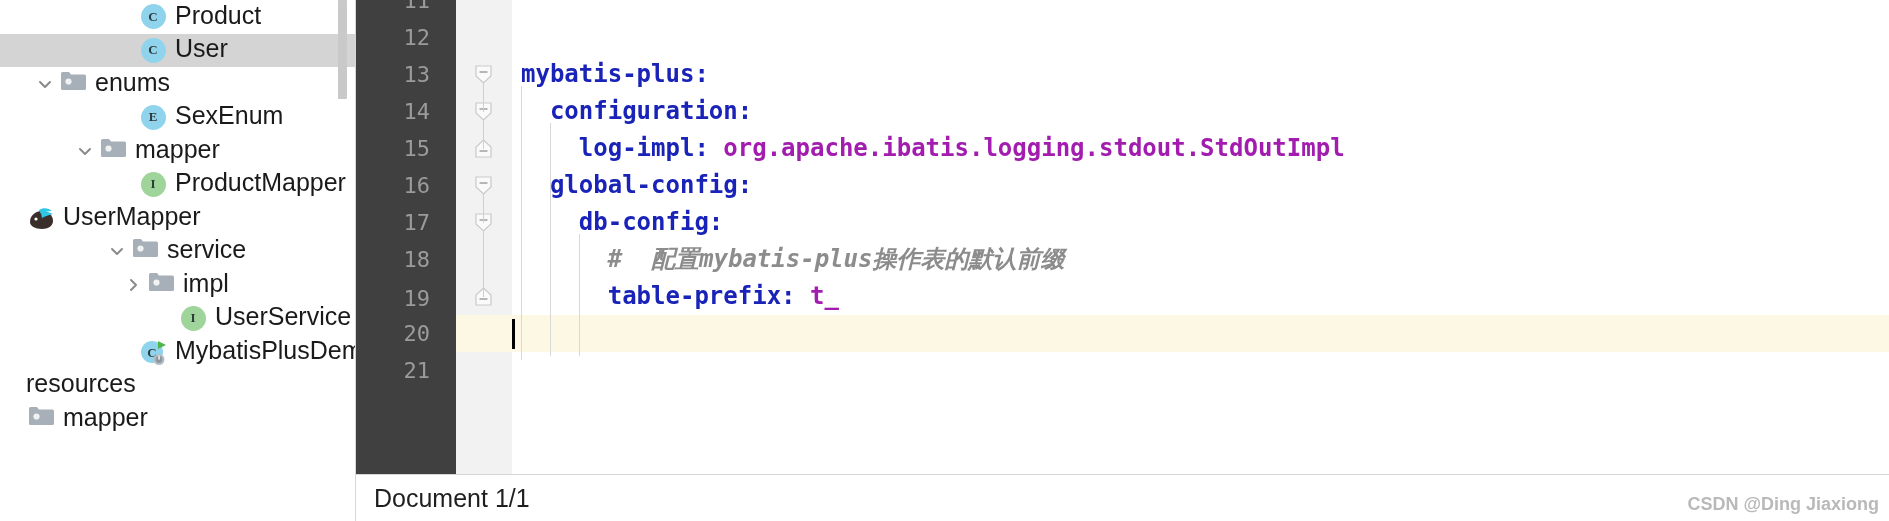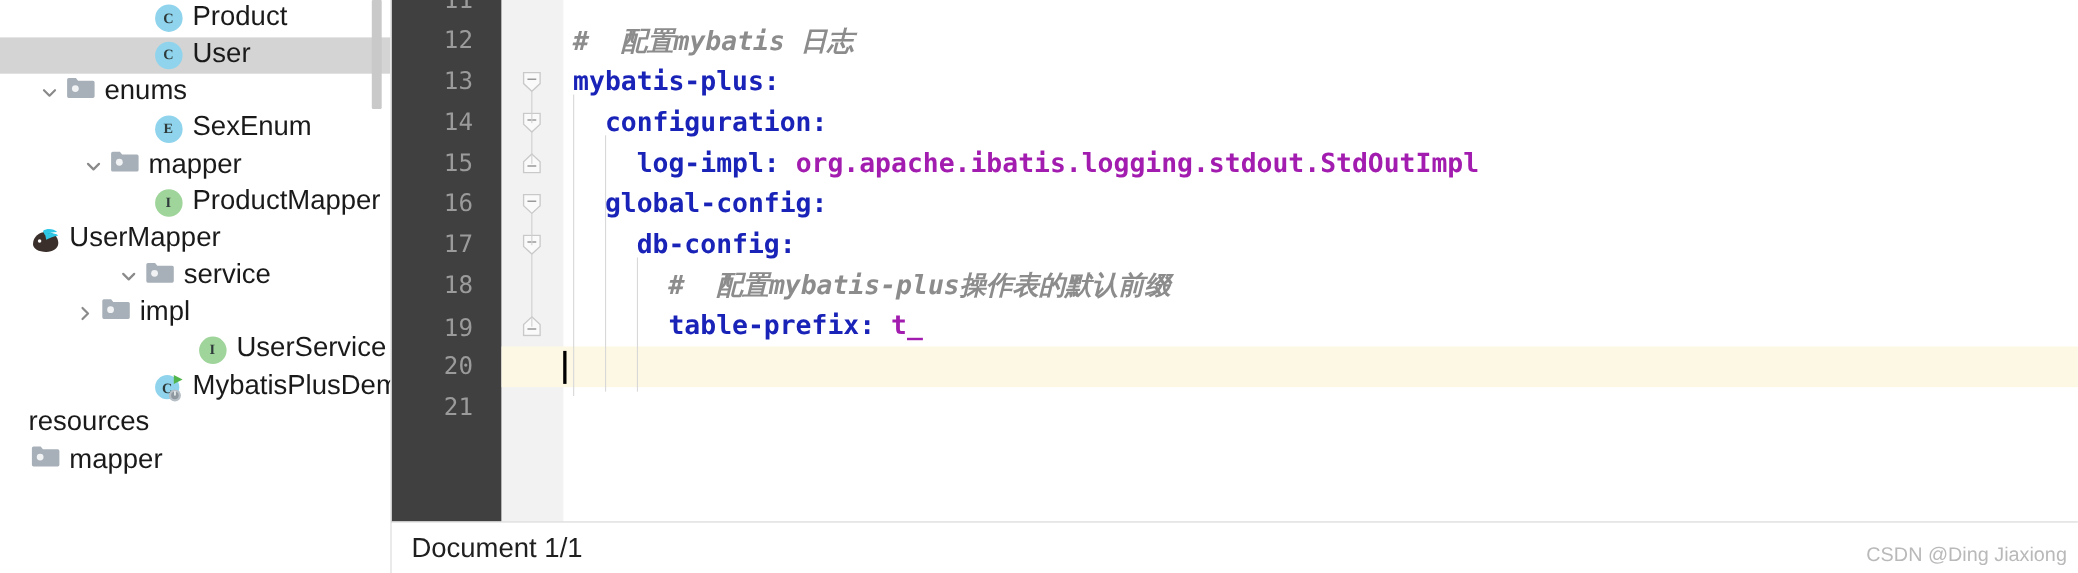--- a/index.html
+++ b/index.html
@@ -124,20 +124,21 @@
   .status-text{
     margin-left:18px;
     font-size:25px;color:#1f1f1f;
     font-family:"Liberation Sans",sans-serif;
   }
   .watermark{
     position:absolute;right:10px;bottom:6px;
     font-size:18px;color:#b9b9b9;
     font-family:"Liberation Sans",sans-serif;
     white-space:nowrap;
+    font-weight:bold;
   }
 </style>
 </head>
 <body>
 
 <div class="app">
 
   <div class="tree" id="tree">
       <div class="tree-row" style="padding-left: 112px;">
         <span class="twisty"></span>
@@ -214,21 +215,21 @@
           </svg>
         </span>
         <span class="node-icon">
           <span class="folder-ico"><svg width="27" height="24" viewBox="0 0 27 24">
               <path d="M1 4.5 A1.5 1.5 0 0 1 2.5 3 H9 L11 5.5 H24.5 A1.5 1.5 0 0 1 26 7 V19.5 A1.5 1.5 0 0 1 24.5 21 H2.5 A1.5 1.5 0 0 1 1 19.5 Z" fill="#a7b0b8"></path>
               <circle cx="8.5" cy="12.5" r="3.1" fill="#f0f2f4"></circle>
             </svg></span>
         </span>
         <span class="node-label">service</span>
       </div>
-      <div class="tree-row" style="padding-left: 64px;">
+      <div class="tree-row" style="padding-left: 120px;">
         <span class="twisty">
           <svg width="16" height="16" viewBox="0 0 16 16">
             <path d="M6 3 L11 8 L6 13" stroke="#8a8a8a" stroke-width="2" fill="none" stroke-linecap="round" stroke-linejoin="round"></path>
           </svg>
         </span>
         <span class="node-icon">
           <span class="folder-ico"><svg width="27" height="24" viewBox="0 0 27 24">
               <path d="M1 4.5 A1.5 1.5 0 0 1 2.5 3 H9 L11 5.5 H24.5 A1.5 1.5 0 0 1 26 7 V19.5 A1.5 1.5 0 0 1 24.5 21 H2.5 A1.5 1.5 0 0 1 1 19.5 Z" fill="#a7b0b8"></path>
               <circle cx="8.5" cy="12.5" r="3.1" fill="#f0f2f4"></circle>
             </svg></span>
@@ -313,21 +314,20 @@
             <path d="M9.5 1 L17 8 V18 H2 V8 Z" fill="#fafafa" stroke="#c9c9c9" stroke-width="1.2"></path>
             <line x1="5.5" y1="12" x2="13.5" y2="12" stroke="#9a9a9a" stroke-width="1.4"></line>
           </svg></div>
         <div class="linerow current" style="top: 315px;"></div>
         <div class="fold-line" style="left: 27px; top: 83px; height: 29px;"></div>
         <div class="fold-line" style="left: 27px; top: 120px; height: 29px;"></div>
         <div class="fold-line" style="left: 27px; top: 194px; height: 29px;"></div>
         <div class="fold-line" style="left: 27px; top: 231px; height: 66px;"></div>
       </div>
     <div class="code-area" id="codearea">
-        <div class="codetext" style="top: 19px; left: 9px;"><span class="cm">#  配置mybatis 日志</span></div>
         <div class="codetext" style="top: 56px; left: 9px;"><span class="k">mybatis-plus:</span></div>
         <div class="codetext" style="top: 93px; left: 37.9px;"><span class="k">configuration:</span></div>
         <div class="codetext" style="top: 130px; left: 66.8px;"><span class="k">log-impl</span><span class="k">: </span><span class="v">org.apache.ibatis.logging.stdout.StdOutImpl</span></div>
         <div class="codetext" style="top: 167px; left: 37.9px;"><span class="k">global-config:</span></div>
         <div class="codetext" style="top: 204px; left: 66.8px;"><span class="k">db-config:</span></div>
         <div class="codetext" style="top: 241px; left: 95.7px;"><span class="cm">#  配置mybatis-plus操作表的默认前缀</span></div>
         <div class="codetext" style="top: 278px; left: 95.7px;"><span class="k">table-prefix</span><span class="k">: </span><span class="v">t_</span></div>
         <div class="linerow current" style="top: 315px;"></div>
         <div class="caret" style="left: 0px; top: 319px;"></div>
         <div class="iguide" style="left: 9px; top: 86px; height: 274px;"></div>

